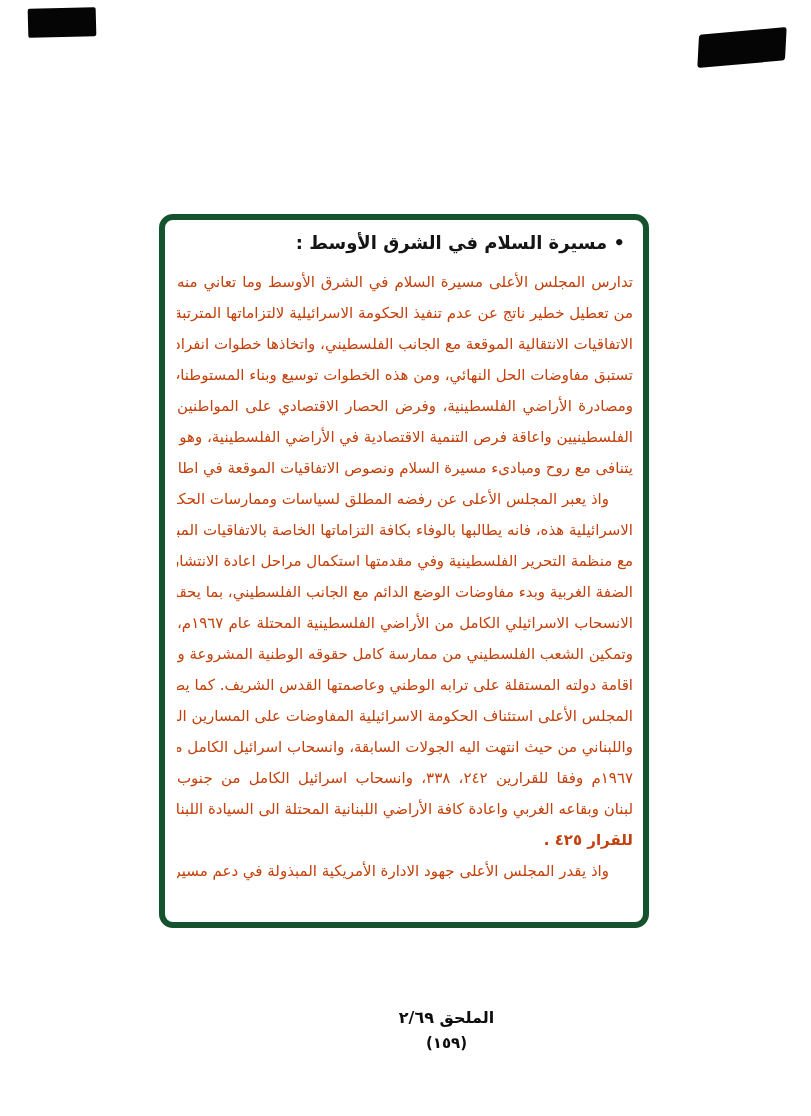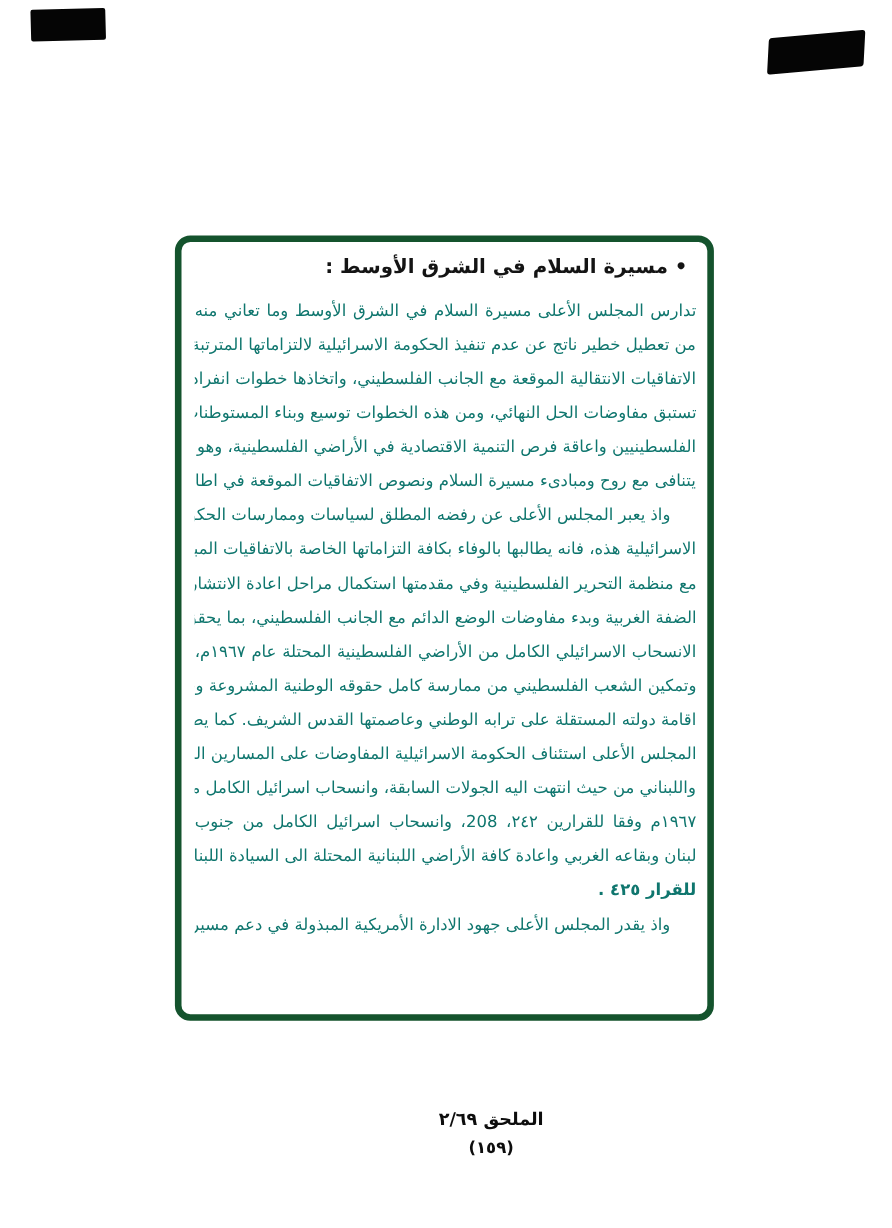--- a/index.html
+++ b/index.html
@@ -57,21 +57,21 @@
   }
   .line {
     direction: rtl;
     height: 31px;
     line-height: 31px;
     font-size: 15px;
     white-space: nowrap;
     overflow: hidden;
     text-align: justify;
     text-align-last: justify;
-    color: #0f766e;
+    color: #c2410c;
   }
   .line.first {
     padding-right: 24px;
   }
   .line.short {
     text-align: center;
     text-align-last: right;
     font-weight: bold;
   }
   .page-footer {
@@ -109,33 +109,34 @@
   <div class="scan-mark tr"></div>
 
   <div class="doc-box">
     <div class="doc-heading">• مسيرة السلام في الشرق الأوسط :</div>
 
     <div class="doc-text">
       <div class="line">تدارس المجلس الأعلى مسيرة السلام في الشرق الأوسط وما تعاني منه</div>
       <div class="line">من تعطيل خطير ناتج عن عدم تنفيذ الحكومة الاسرائيلية لالتزاماتها المترتبة على</div>
       <div class="line">الاتفاقيات الانتقالية الموقعة مع الجانب الفلسطيني، واتخاذها خطوات انفرادية</div>
       <div class="line">تستبق مفاوضات الحل النهائي، ومن هذه الخطوات توسيع وبناء المستوطنات</div>
+      <div class="line">ومصادرة الأراضي الفلسطينية، وفرض الحصار الاقتصادي على المواطنين</div>
       <div class="line">الفلسطينيين واعاقة فرص التنمية الاقتصادية في الأراضي الفلسطينية، وهو ما</div>
       <div class="line">يتنافى مع روح ومبادىء مسيرة السلام ونصوص الاتفاقيات الموقعة في اطارها.</div>
 
       <div class="line first">واذ يعبر المجلس الأعلى عن رفضه المطلق لسياسات وممارسات الحكومة</div>
       <div class="line">الاسرائيلية هذه، فانه يطالبها بالوفاء بكافة التزاماتها الخاصة بالاتفاقيات المبرمة</div>
       <div class="line">مع منظمة التحرير الفلسطينية وفي مقدمتها استكمال مراحل اعادة الانتشار في</div>
       <div class="line">الضفة الغربية وبدء مفاوضات الوضع الدائم مع الجانب الفلسطيني، بما يحقق</div>
       <div class="line">الانسحاب الاسرائيلي الكامل من الأراضي الفلسطينية المحتلة عام ١٩٦٧م،</div>
       <div class="line">وتمكين الشعب الفلسطيني من ممارسة كامل حقوقه الوطنية المشروعة وحقه في</div>
       <div class="line">اقامة دولته المستقلة على ترابه الوطني وعاصمتها القدس الشريف. كما يطالب</div>
       <div class="line">المجلس الأعلى استئناف الحكومة الاسرائيلية المفاوضات على المسارين السوري</div>
       <div class="line">واللبناني من حيث انتهت اليه الجولات السابقة، وانسحاب اسرائيل الكامل من</div>
-      <div class="line">١٩٦٧م وفقا للقرارين ٢٤٢، 208، وانسحاب اسرائيل الكامل من جنوب</div>
+      <div class="line">١٩٦٧م وفقا للقرارين ٢٤٢، ٣٣٨، وانسحاب اسرائيل الكامل من جنوب</div>
       <div class="line">لبنان وبقاعه الغربي واعادة كافة الأراضي اللبنانية المحتلة الى السيادة اللبنانية وفقا</div>
       <div class="line short">للقرار ٤٢٥ .</div>
 
       <div class="line first">واذ يقدر المجلس الأعلى جهود الادارة الأمريكية المبذولة في دعم مسيرة</div>
     </div>
   </div>
 
   <div class="page-footer">
     <div class="footer-inner">
       <div class="appendix-label">الملحق ٢/٦٩</div>

